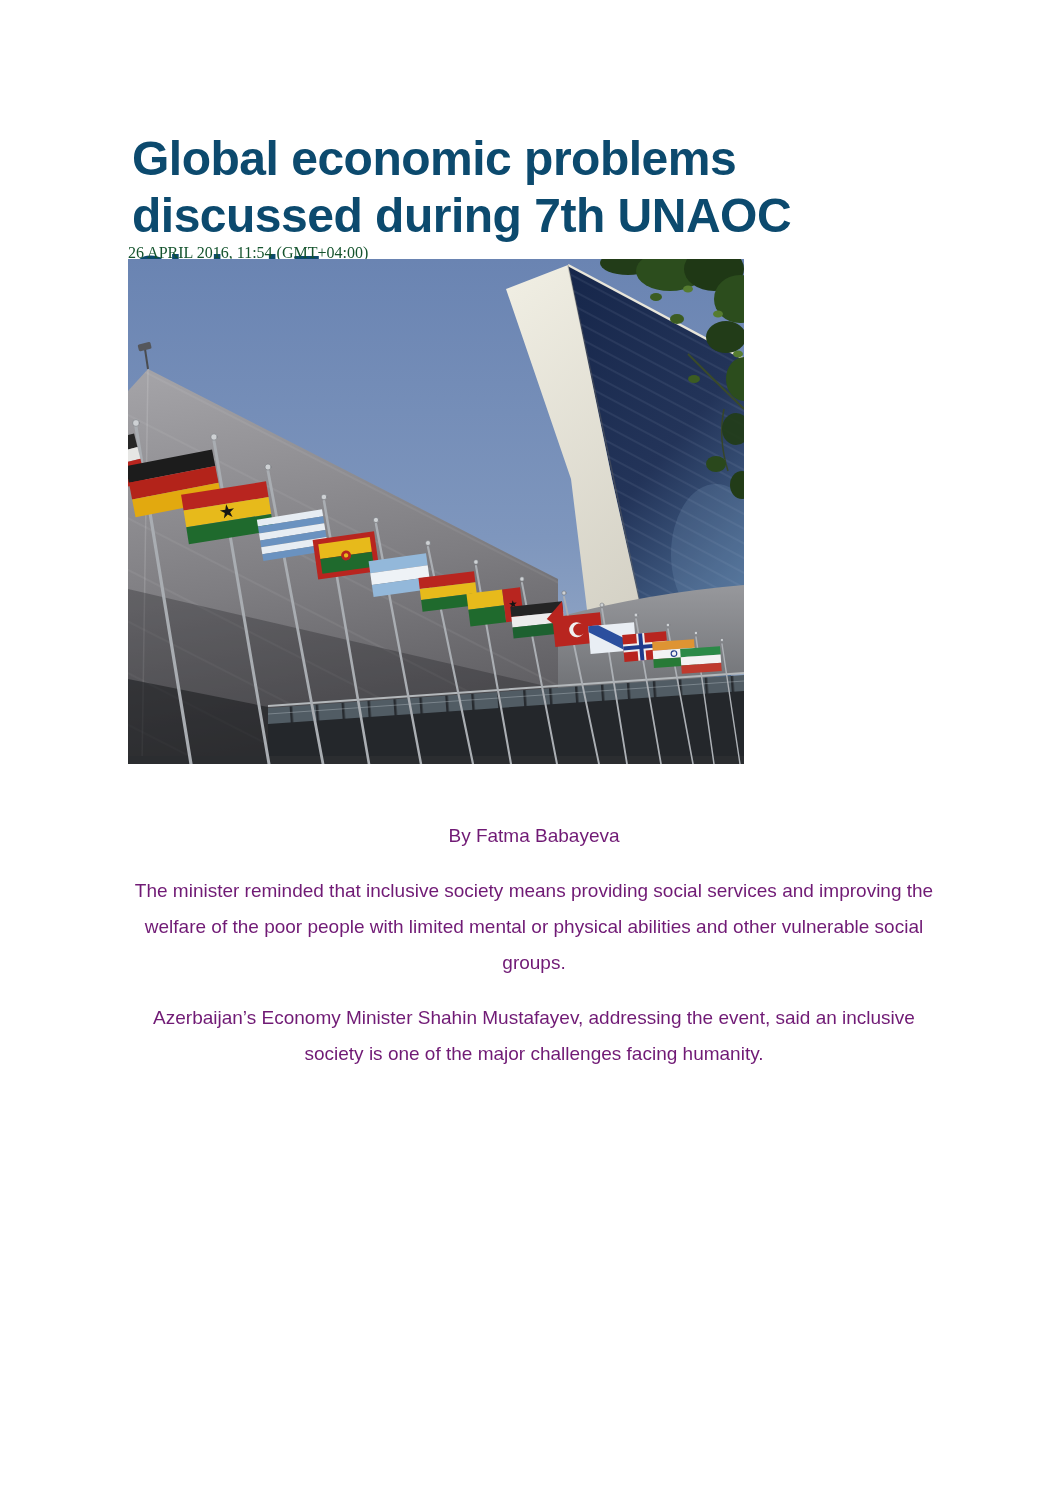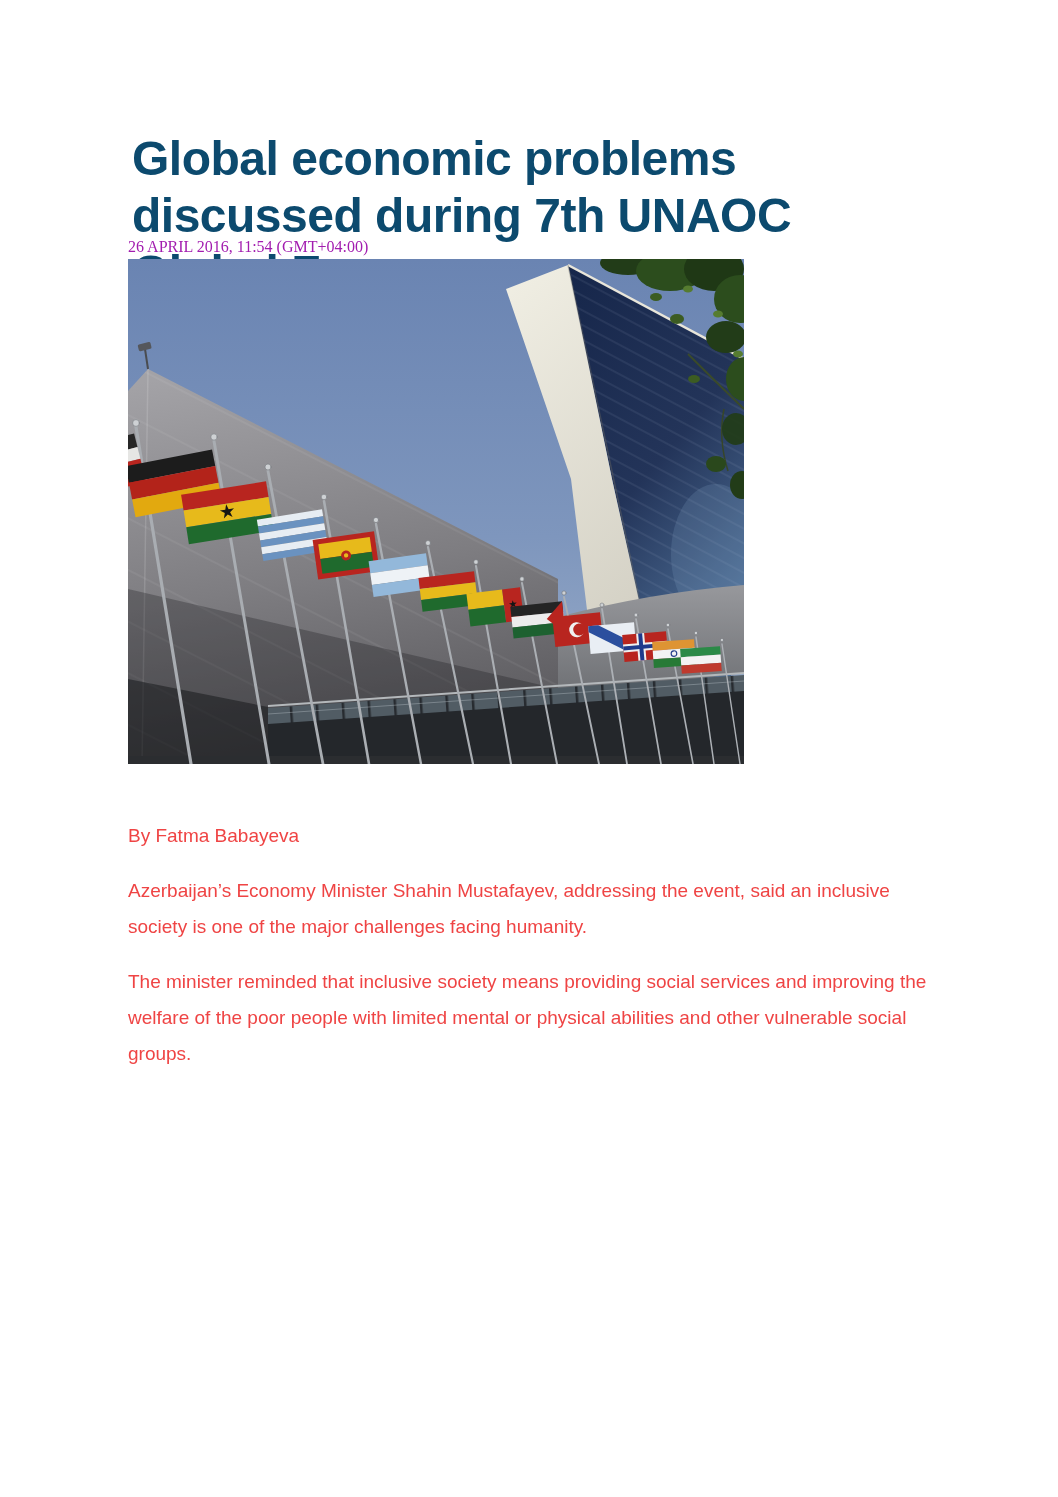--- a/index.html
+++ b/index.html
@@ -10,32 +10,32 @@
     overflow: hidden;
   }
   .headline {
     position: absolute; left: 128px; top: 126px; width: 800px;
     margin: 4px;
     font-family: Liberation Sans, sans-serif;
     font-weight: 700; font-size: 48px; line-height: 57px;
     letter-spacing: -0.5px; color: #0c4a6e;
   }
   .dateline {
-    position: absolute; left: 128px; top: 237px;
+    position: absolute; left: 128px; top: 243px;
     font-family: "Liberation Serif", serif;
-    font-size: 16px; line-height: 20px; color: #a21caf;
+    font-size: 16px; line-height: 20px; color: #14532d;
   }
   figure.photo {
     position: absolute; left: 128px; top: 259px;
     width: 616px; height: 505px; margin: 0; padding: 0;
     line-height: 0;
   }
   .content {
     position: absolute; left: 128px; top: 818px; width: 812px;
-    font-size: 19px; line-height: 36px; color: #ef4444;
+    font-size: 19px; line-height: 36px; color: #701a75; text-align: center;
   }
   .content p { margin: 0 0 19px 0; }
 </style>
 </head>
 <body>
 
 <article>
 
   <h1 class="headline">Global economic problems discussed during 7th UNAOC Global Forum</h1>
 
@@ -253,17 +253,17 @@
         <ellipse cx="528" cy="38" rx="6" ry="4" fill="#3c5c22"></ellipse>
         <ellipse cx="560" cy="30" rx="5" ry="3.5" fill="#567c30"></ellipse>
         <ellipse cx="590" cy="55" rx="5" ry="3.5" fill="#567c30"></ellipse>
         <ellipse cx="610" cy="95" rx="5" ry="3.5" fill="#567c30"></ellipse>
       </g>
     </svg>
   </figure>
 
   <div class="content">
     <p>By Fatma Babayeva</p>
+    <p>The minister reminded that inclusive society means providing social services and improving the welfare of the poor people with limited mental or physical abilities and other vulnerable social groups.</p>
     <p>Azerbaijan’s Economy Minister Shahin Mustafayev, addressing the event, said an inclusive society is one of the major challenges facing humanity.</p>
-    <p>The minister reminded that inclusive society means providing social services and improving the welfare of the poor people with limited mental or physical abilities and other vulnerable social groups.</p>
   </div>
 
 </article>
 
 </body></html>

